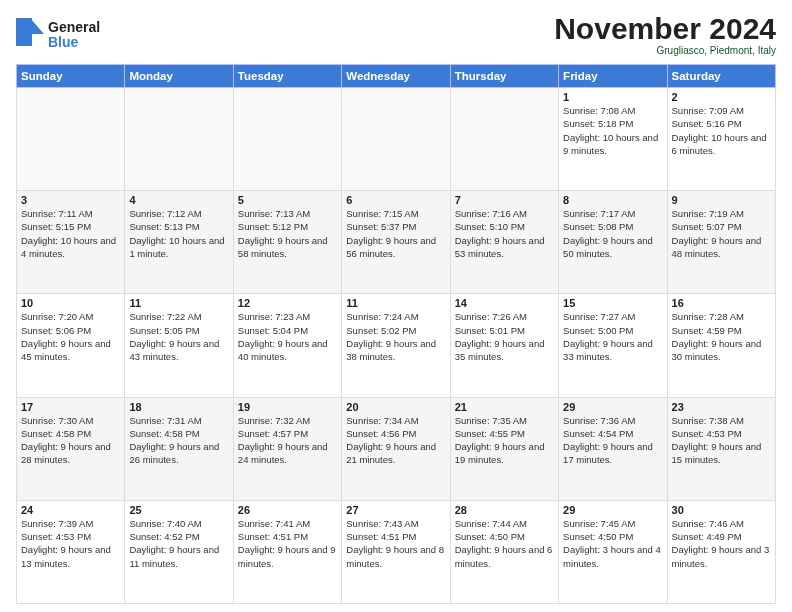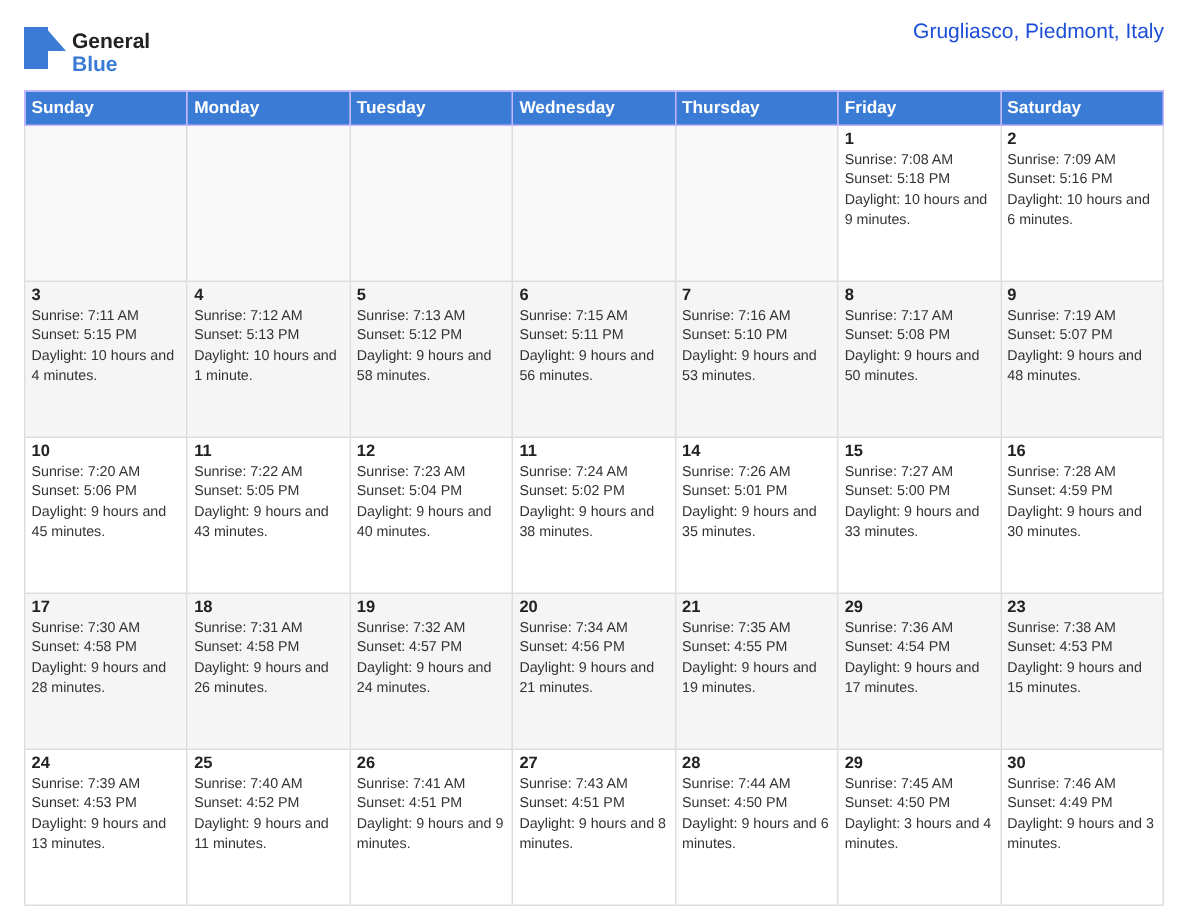--- a/index.html
+++ b/index.html
@@ -31,23 +31,23 @@
     .title-block {
       text-align: right;
     }
     .title-block h1 {
       font-size: 30px;
       font-weight: bold;
       color: #222;
       line-height: 1.1;
     }
     .title-block h2 {
-      font-size: 14px;
+      font-size: 10px;
       font-weight: normal;
-      color: #1d4ed8;
+      color: #14532d;
     }
     .calendar {
       flex: 1;
       border-collapse: collapse;
       width: 100%;
       table-layout: fixed;
     }
     .calendar thead th {
       background: #3a7bd5;
       color: #fff;
@@ -90,20 +90,21 @@
   <div class="header">
     <div class="logo">
         <svg width="90" height="36" viewBox="0 0 90 36">
           <rect x="0" y="2" width="16" height="28" fill="#3a7bd5"></rect>
           <polygon points="14,2 28,18 14,18" fill="#3a7bd5"></polygon>
           <text x="32" y="16" font-family="Arial" font-size="14" font-weight="bold" fill="#222">General</text>
           <text x="32" y="31" font-family="Arial" font-size="14" font-weight="bold" fill="#3a7bd5">Blue</text>
         </svg>
       </div>
     <div class="title-block">
+      <h1>November 2024</h1>
       <h2>Grugliasco, Piedmont, Italy</h2>
     </div>
   </div>
 
   <table class="calendar">
     <thead>
       <tr>
       <th>Sunday</th>
           <th>Monday</th>
           <th>Tuesday</th>
@@ -137,21 +138,21 @@
           <td>
             <span class="day-num">4</span>
             <div class="day-info"><span>Sunrise: 7:12 AM</span><br><span>Sunset: 5:13 PM</span><br><span>Daylight: 10 hours and 1 minute.</span></div>
           </td>
           <td>
             <span class="day-num">5</span>
             <div class="day-info"><span>Sunrise: 7:13 AM</span><br><span>Sunset: 5:12 PM</span><br><span>Daylight: 9 hours and 58 minutes.</span></div>
           </td>
           <td>
             <span class="day-num">6</span>
-            <div class="day-info"><span>Sunrise: 7:15 AM</span><br><span>Sunset: 5:11 PM</span><br><span>Daylight: 9 hours and 56 minutes.</span></div>
+            <div class="day-info"><span>Sunrise: 7:15 AM</span><br><span>Sunset: 5:37 PM</span><br><span>Daylight: 9 hours and 56 minutes.</span></div>
           </td>
           <td>
             <span class="day-num">7</span>
             <div class="day-info"><span>Sunrise: 7:16 AM</span><br><span>Sunset: 5:10 PM</span><br><span>Daylight: 9 hours and 53 minutes.</span></div>
           </td>
           <td>
             <span class="day-num">8</span>
             <div class="day-info"><span>Sunrise: 7:17 AM</span><br><span>Sunset: 5:08 PM</span><br><span>Daylight: 9 hours and 50 minutes.</span></div>
           </td>
           <td>

